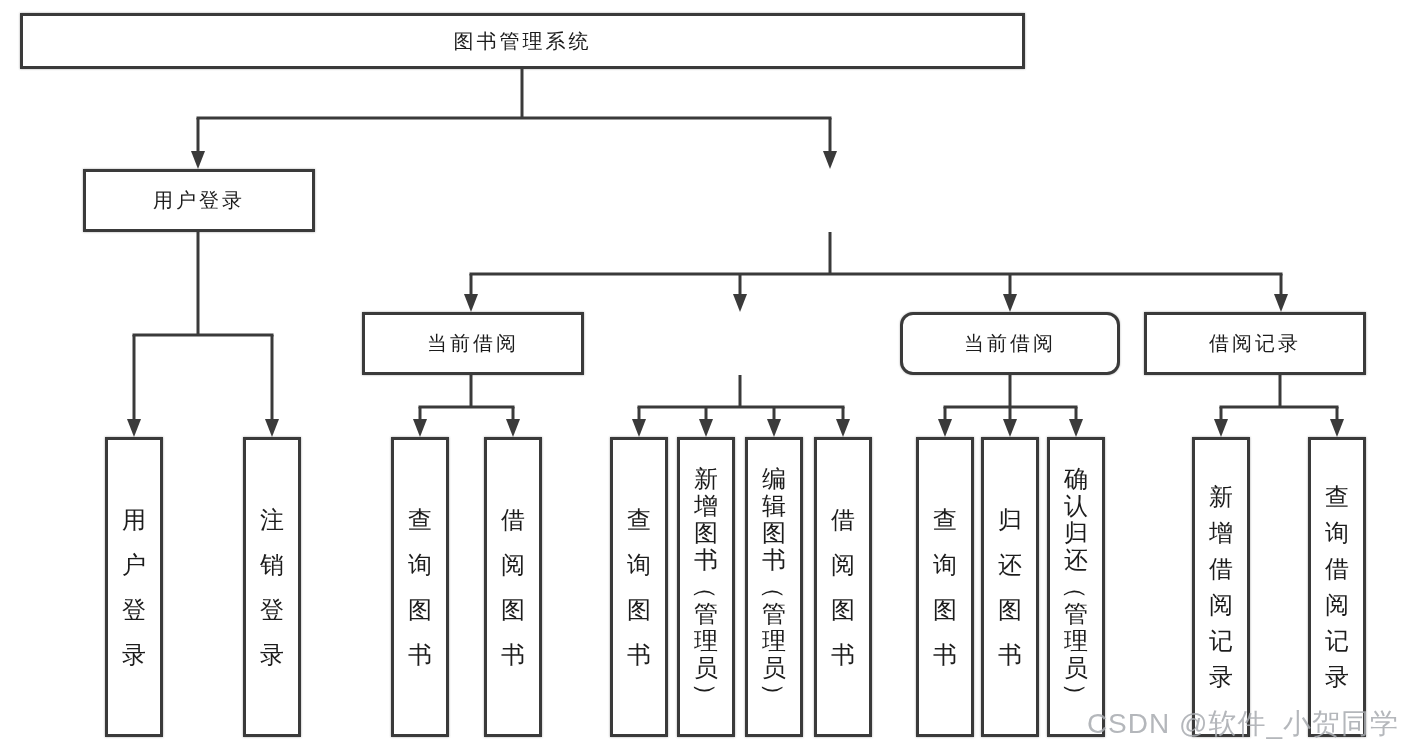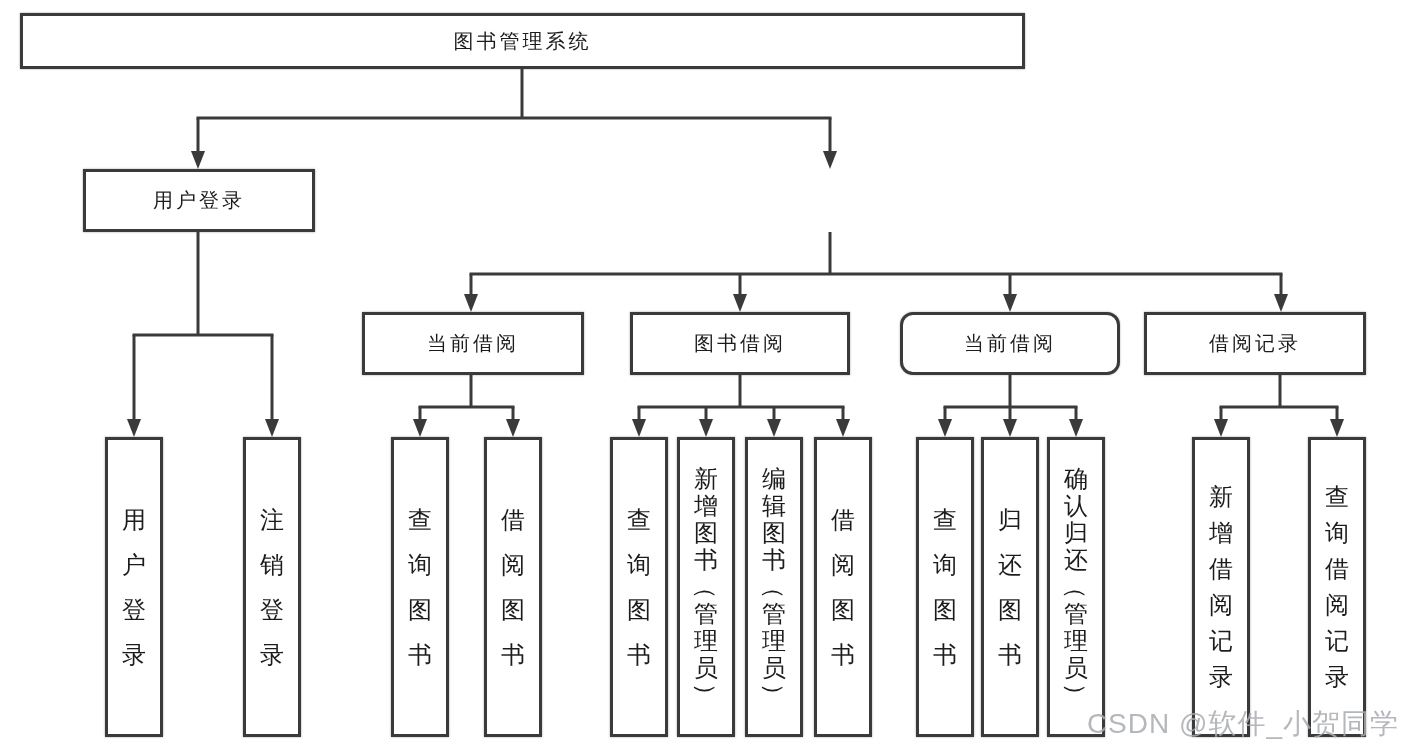--- a/index.html
+++ b/index.html
@@ -146,23 +146,20 @@
     <span class="h-label">图书管理系统</span>
   </div>
 
   <div class="node" style="left:83px; top:169px; width:232px; height:63px;">
     <span class="h-label">用户登录</span>
   </div>
 
   <div class="node" style="left:362px; top:312px; width:222px; height:63px;">
     <span class="h-label">当前借阅</span>
   </div>
-  <div class="node" style="left:630px; top:312px; width:220px; height:63px;">
-    <span class="h-label">图书借阅</span>
-  </div>
   <div class="node" style="left:900px; top:312px; width:220px; height:63px;border-radius:13px;">
     <span class="h-label">当前借阅</span>
   </div>
   <div class="node" style="left:1144px; top:312px; width:222px; height:63px;">
     <span class="h-label">借阅记录</span>
   </div>
 
   <div class="node leaf" style="left:105px; top:437px; width:58px; height:300px;">
     <span class="vert gap-l">
         <span class="vchar">用</span>

